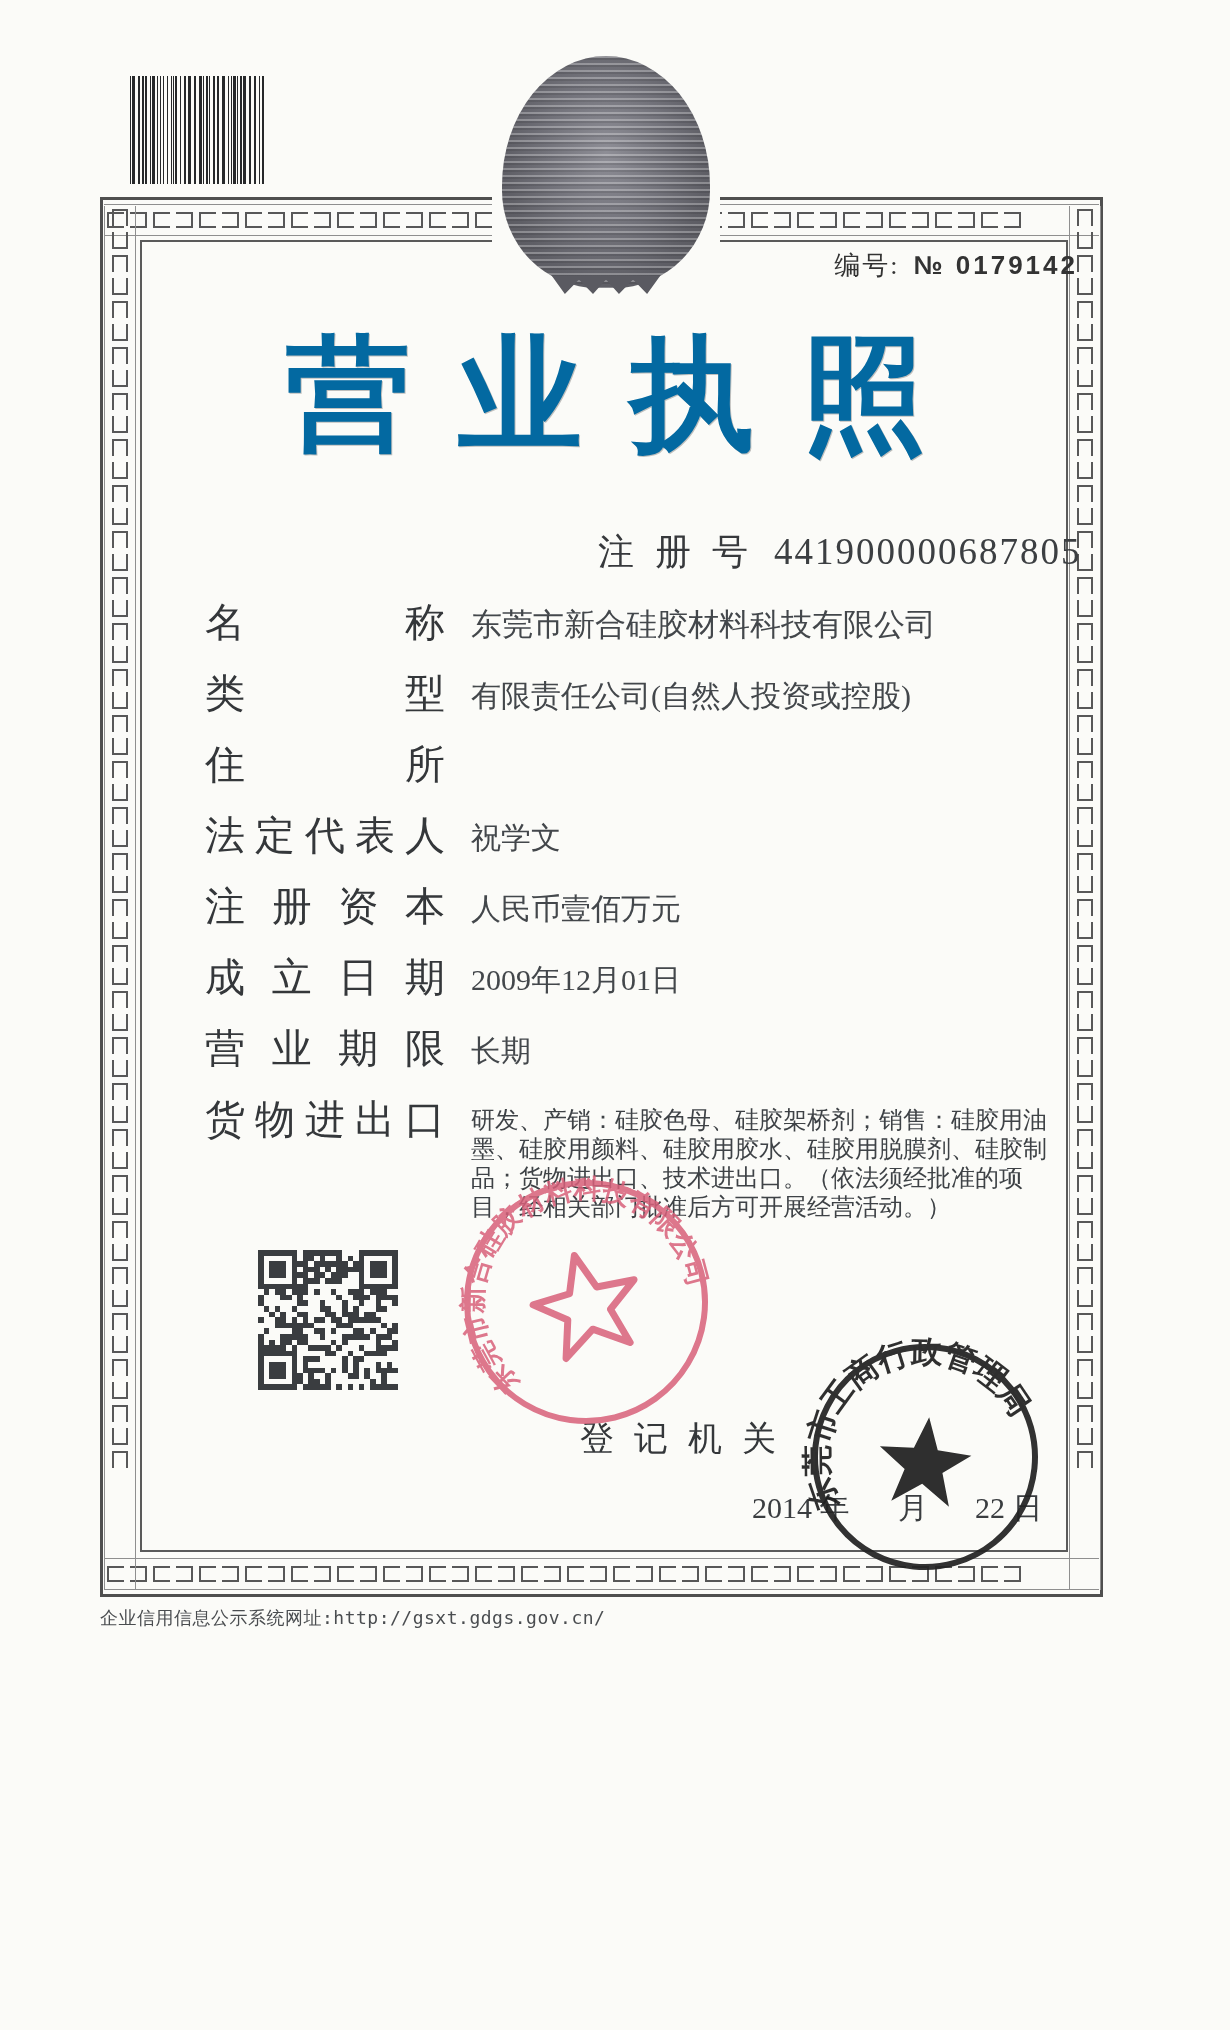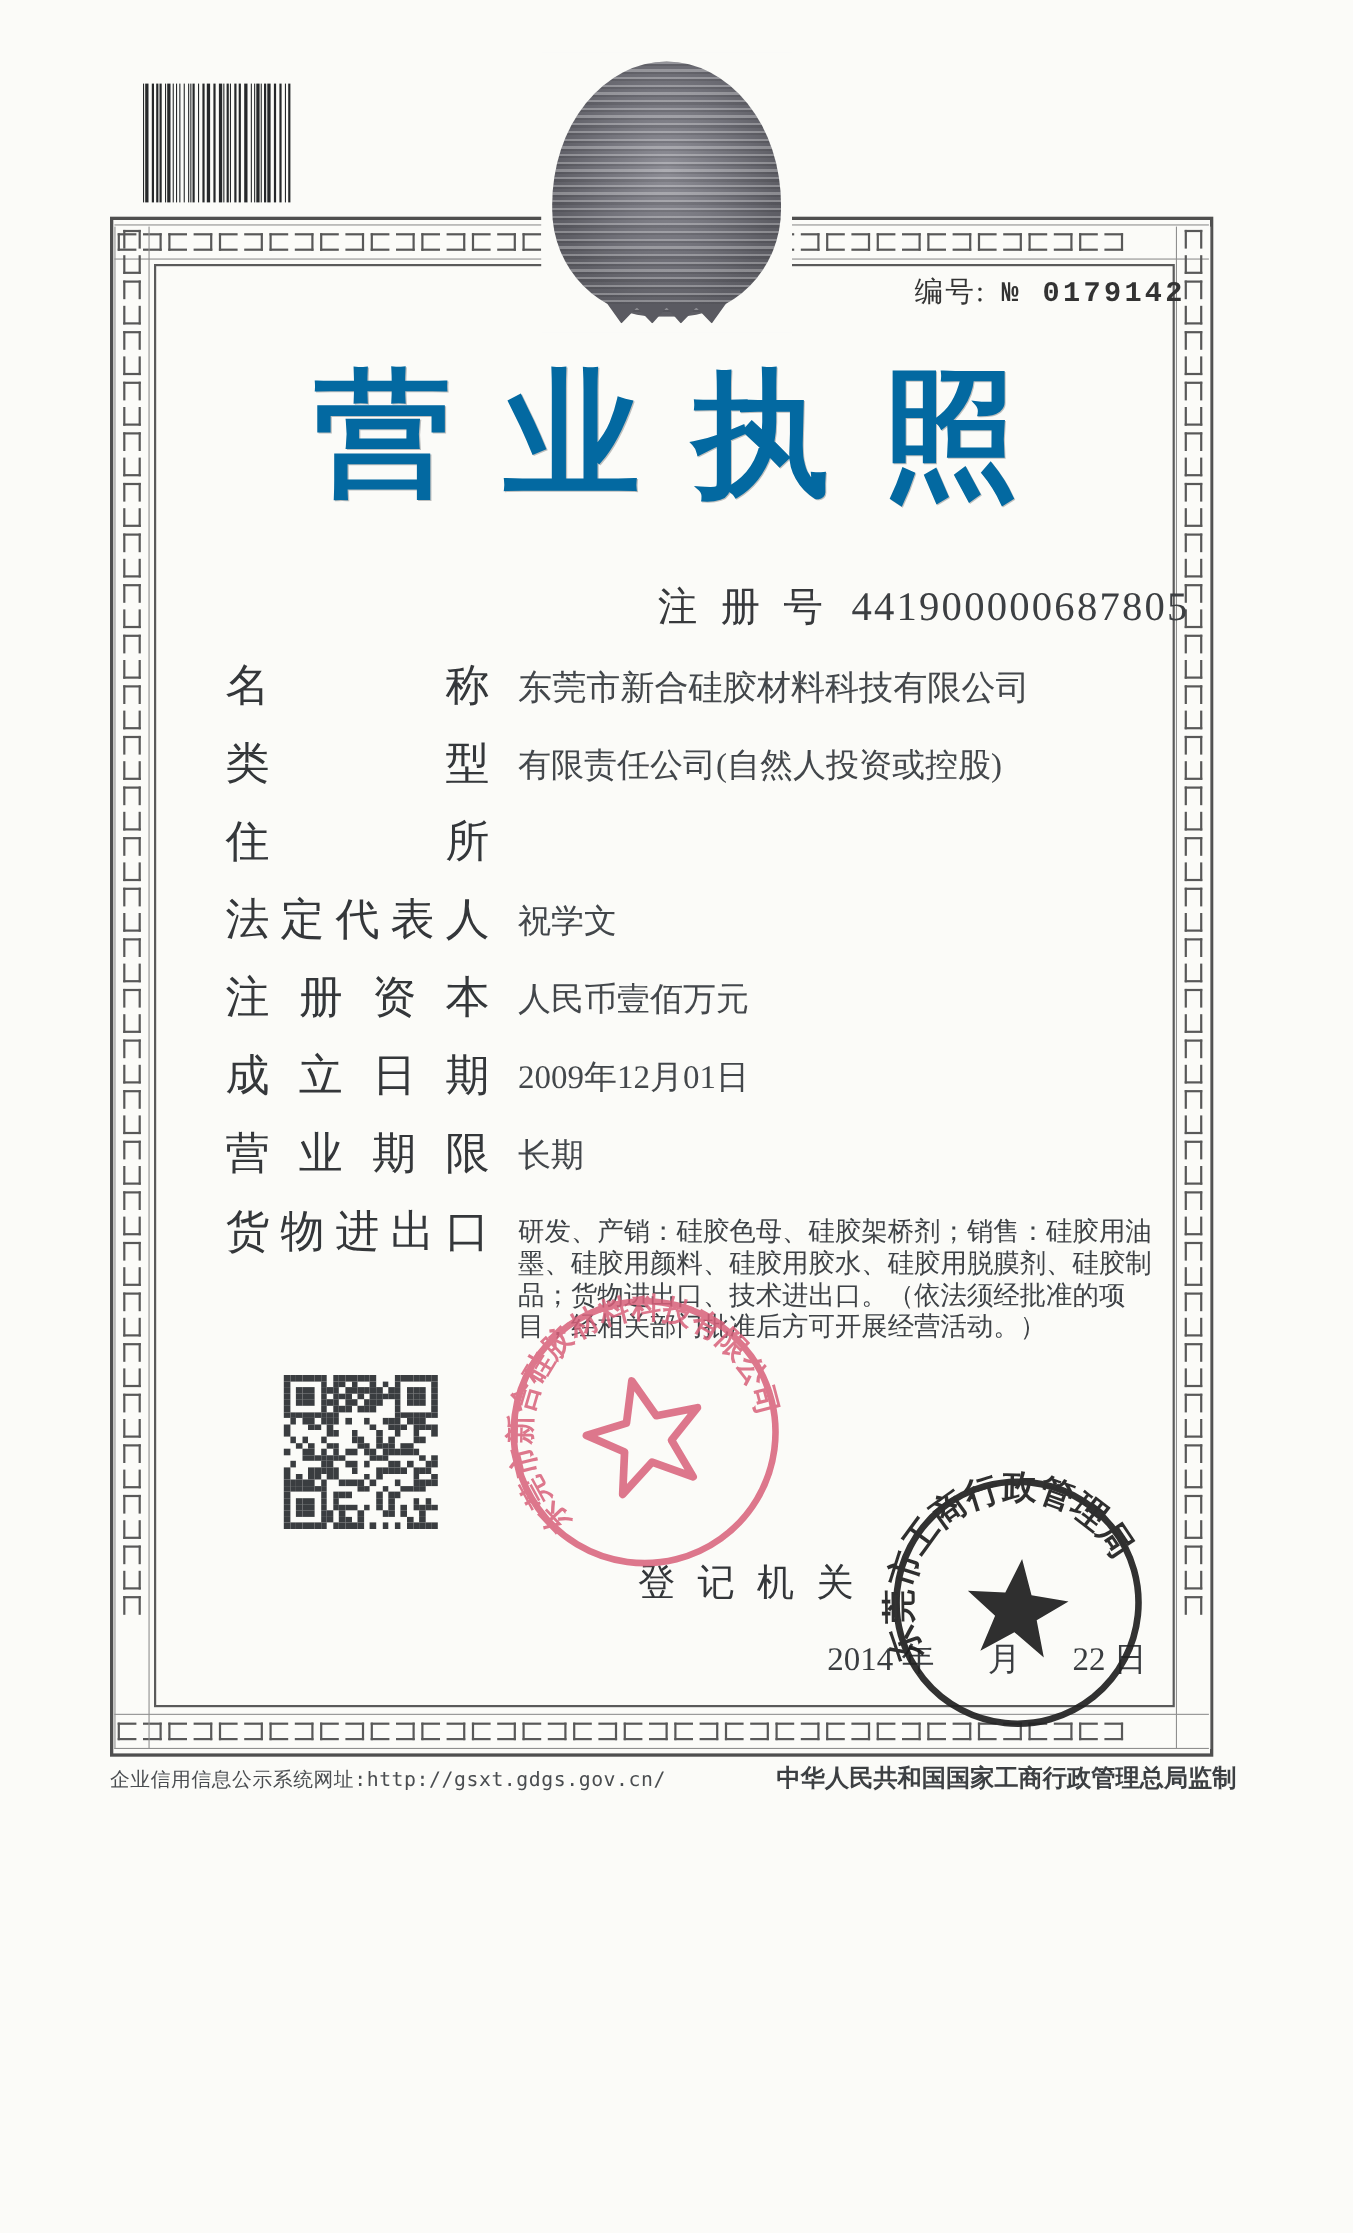--- a/index.html
+++ b/index.html
@@ -25,21 +25,21 @@
   .emblem{position:absolute;left:10px;top:8px;width:208px;height:232px;
           background:radial-gradient(ellipse at 50% 42%,#8e8e96 0%,#74747c 38%,#5f5f66 68%,#54545a 100%);
           border-radius:50% 50% 46% 46% / 56% 56% 42% 42%;filter:blur(.4px);}
   .emblem:before{content:"";position:absolute;inset:0;border-radius:inherit;
           background:repeating-linear-gradient(180deg,rgba(255,255,255,.28) 0 2px,rgba(0,0,0,.10) 2px 4px,transparent 4px 7px);}
   .emblem:after{content:"";position:absolute;left:24%;bottom:-6px;width:52%;height:18px;background:#5a5a61;
           clip-path:polygon(0 0,12% 100%,25% 20%,38% 100%,50% 20%,62% 100%,75% 20%,88% 100%,100% 0);}
 
   
   .serial{top:248px;right:152px;font-size:26px;letter-spacing:2px;color:#333;z-index:3;}
-  .serial .no{font-family:Liberation Mono, monospace;font-weight:bold;margin-left:14px;letter-spacing:3px;}
+  .serial .no{font-family:Liberation Sans, sans-serif;font-weight:bold;margin-left:14px;letter-spacing:3px;}
   .title{left:147px;top:318px;width:918px;text-align:center;font-size:124px;font-weight:bold;color:#0369a1;
          letter-spacing:48px;text-indent:48px;line-height:1.25;z-index:3;
          text-shadow:1px 1px 0 rgba(80,80,80,.35);}
   .regno{left:598px;top:528px;display:flex;align-items:baseline;z-index:3;}
   .regno .lab{width:150px;font-size:36px;color:#37393c;text-align:justify;text-align-last:justify;}
   .regno .val{margin-left:26px;font-size:37px;letter-spacing:2px;color:#3c3f42;}
 
   .fields{left:205px;top:601px;width:868px;z-index:3;}
   .frow{display:flex;align-items:flex-start;margin-bottom:0;}
   .frow .flab{flex:none;width:240px;font-size:40px;line-height:44px;color:#34373a;
@@ -1042,15 +1042,14 @@
   <svg class="abs seal seal-black" width="250" height="250" viewBox="0 0 250 250">
     <circle cx="125" cy="125" r="110" fill="none" stroke="#222" stroke-width="6"></circle>
     <path id="sealArcBlk" d="M 47,185 A 97,97 0 1 1 203,185" fill="none"></path>
     <text font-size="31" fill="#1e1e1e" font-family="Liberation Serif,serif" font-weight="bold">
       <textPath href="#sealArcBlk" startOffset="4">东莞市工商行政管理局</textPath>
     </text>
     <path d="M125 85 L137 117 L171 119 L144 139 L154 172 L125 152 L96 172 L106 139 L79 119 L113 117 Z" fill="#1e1e1e"></path>
   </svg>
 
   <div class="abs footer-left">企业信用信息公示系统网址:http://gsxt.gdgs.gov.cn/</div>
-  <div class="abs footer-right">中华人民共和国国家工商行政管理总局监制</div>
 
 </div>
 
 </body></html>

